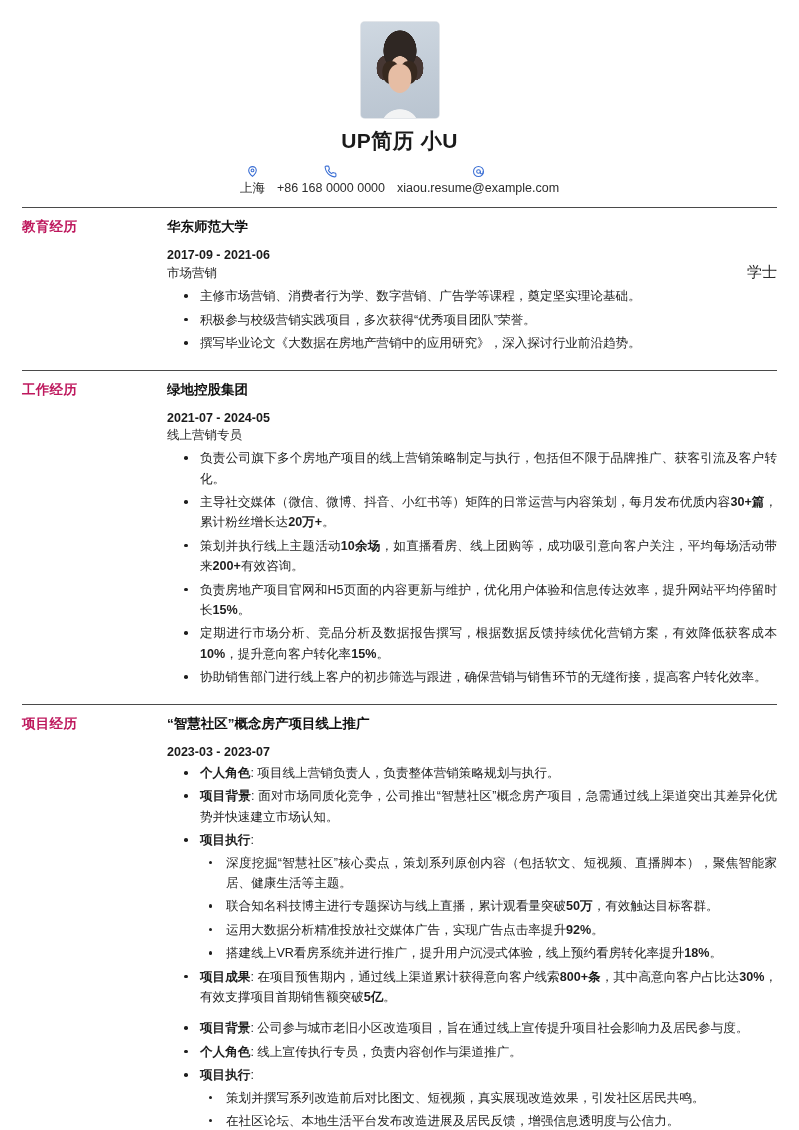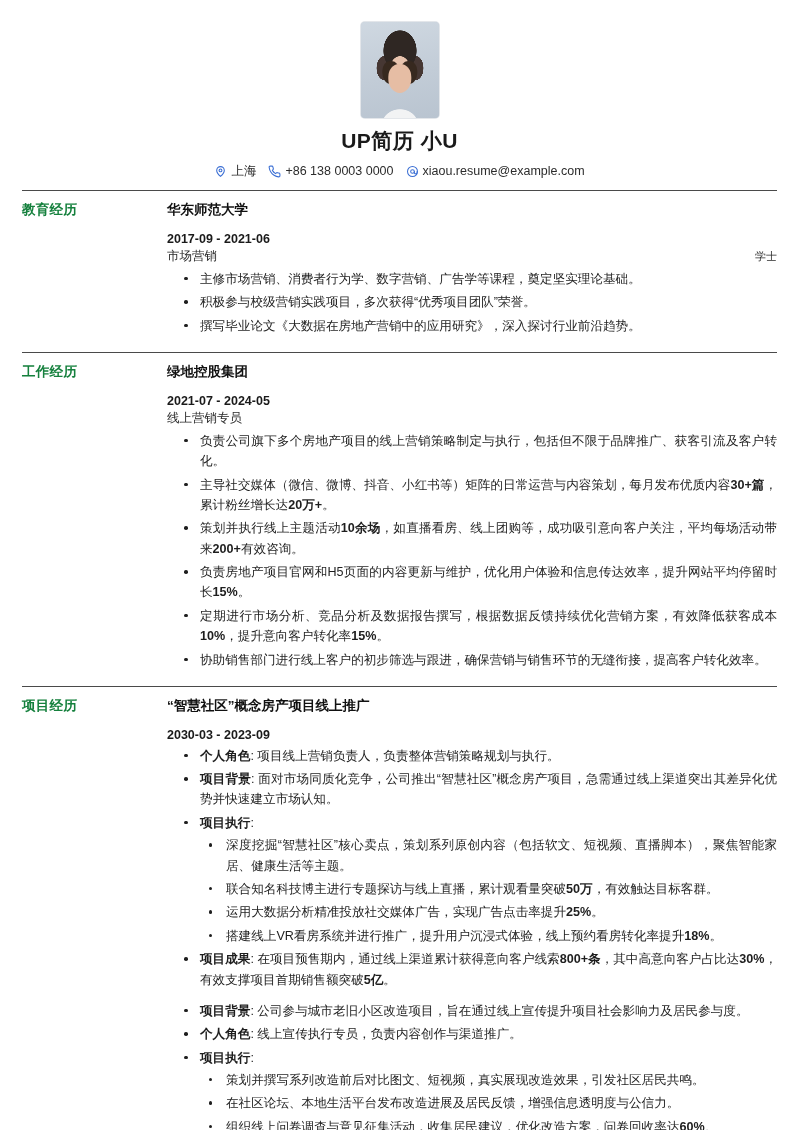--- a/index.html
+++ b/index.html
@@ -81,20 +81,21 @@
     gap: 7px;
     font-size: 12.5px;
     color: #2c2c2c;
     line-height: 1;
   }
   .contact-item {
     display: inline-flex;
     align-items: center;
     gap: 4px;
     white-space: nowrap;
+    flex-direction: column;
   }
   .contact-item + .contact-item { margin-left: 5px; }
   .ic {
     display: inline-flex;
     align-items: center;
     justify-content: center;
     width: 13px;
     height: 13px;
     color: #3b6fd4;
     flex: none;
@@ -113,21 +114,21 @@
   .section-body {
     display: flex;
     align-items: flex-start;
     padding-bottom: 13px;
   }
   .section-label {
     width: 145px;
     flex: none;
     font-size: 13.5px;
     font-weight: 700;
-    color: #15803d;
+    color: #be185d;
     padding-top: 1px;
     letter-spacing: 0.3px;
   }
   .section-content {
     flex: 1;
     min-width: 0;
   }
 
   
   .entry + .entry { margin-top: 11px; }
@@ -157,21 +158,21 @@
     align-items: baseline;
     gap: 4px;
     margin-top: 1px;
   }
   .entry-sub-left {
     font-size: 12.5px;
     color: #2b2b2b;
     line-height: 1.45;
   }
   .entry-sub-right {
-    font-size: 11px;
+    font-size: 15px;
     color: #2b2b2b;
     white-space: nowrap;
     flex: none;
   }
 
   
   ul.bullets {
     list-style: none;
     margin: 4px 0 0 0;
     padding: 0;
@@ -233,21 +234,21 @@
         </span>
         <span>上海</span>
       </span>
 
       <span class="contact-item">
         <span class="ic">
           <svg width="13" height="13" viewBox="0 0 24 24" fill="none" stroke="currentColor" stroke-width="2" stroke-linecap="round" stroke-linejoin="round">
             <path d="M22 16.9v3a2 2 0 0 1-2.2 2 19.8 19.8 0 0 1-8.6-3.1 19.5 19.5 0 0 1-6-6A19.8 19.8 0 0 1 2.1 4.2 2 2 0 0 1 4.1 2h3a2 2 0 0 1 2 1.7c.1 1 .4 1.9.7 2.8a2 2 0 0 1-.5 2.1L8.1 9.9a16 16 0 0 0 6 6l1.3-1.2a2 2 0 0 1 2.1-.5c.9.3 1.8.6 2.8.7a2 2 0 0 1 1.7 2z"></path>
           </svg>
         </span>
-        <span>+86 138 0003 0000</span>
+        <span>+86 168 0000 0000</span>
       </span>
 
       <span class="contact-item">
         <span class="ic">
           <svg width="13" height="13" viewBox="0 0 24 24" fill="none" stroke="currentColor" stroke-width="1.9">
             <circle cx="12" cy="12" r="9.2"></circle>
             <circle cx="12" cy="12" r="3.4"></circle>
             <path d="M15.4 12v1.9a2.5 2.5 0 0 0 5 0V12" stroke-linecap="round"></path>
           </svg>
         </span>
@@ -308,29 +309,29 @@
         </div>
       </div>
       <div class="section">
         <div class="divider"></div>
         <div class="section-body">
           <div class="section-label">项目经历</div>
           <div class="section-content">
             <div class="entry">
               <div class="entry-head">
                 <div class="entry-title">“智慧社区”概念房产项目线上推广</div>
-                <div class="entry-date">2030-03 - 2023-09</div>
+                <div class="entry-date">2023-03 - 2023-07</div>
               </div>
               <ul class="bullets">
                 <li><span><span class="lbl">个人角色</span>: 项目线上营销负责人，负责整体营销策略规划与执行。</span></li>
                 <li><span><span class="lbl">项目背景</span>: 面对市场同质化竞争，公司推出“智慧社区”概念房产项目，急需通过线上渠道突出其差异化优势并快速建立市场认知。</span></li>
                 <li><span><span class="lbl">项目执行</span>:</span><ul class="bullets nested">
                     <li><span>深度挖掘“智慧社区”核心卖点，策划系列原创内容（包括软文、短视频、直播脚本），聚焦智能家居、健康生活等主题。</span></li>
                     <li><span>联合知名科技博主进行专题探访与线上直播，累计观看量突破<b>50万</b>，有效触达目标客群。</span></li>
-                    <li><span>运用大数据分析精准投放社交媒体广告，实现广告点击率提升<b>25%</b>。</span></li>
+                    <li><span>运用大数据分析精准投放社交媒体广告，实现广告点击率提升<b>92%</b>。</span></li>
                     <li><span>搭建线上VR看房系统并进行推广，提升用户沉浸式体验，线上预约看房转化率提升<b>18%</b>。</span></li>
                   </ul></li>
                 <li><span><span class="lbl">项目成果</span>: 在项目预售期内，通过线上渠道累计获得意向客户线索<b>800+条</b>，其中高意向客户占比达<b>30%</b>，有效支撑项目首期销售额突破<b>5亿</b>。</span></li>
               </ul>
             </div>
             <div class="entry">
               <ul class="bullets">
                 <li><span><span class="lbl">项目背景</span>: 公司参与城市老旧小区改造项目，旨在通过线上宣传提升项目社会影响力及居民参与度。</span></li>
                 <li><span><span class="lbl">个人角色</span>: 线上宣传执行专员，负责内容创作与渠道推广。</span></li>
                 <li><span><span class="lbl">项目执行</span>:</span><ul class="bullets nested">

